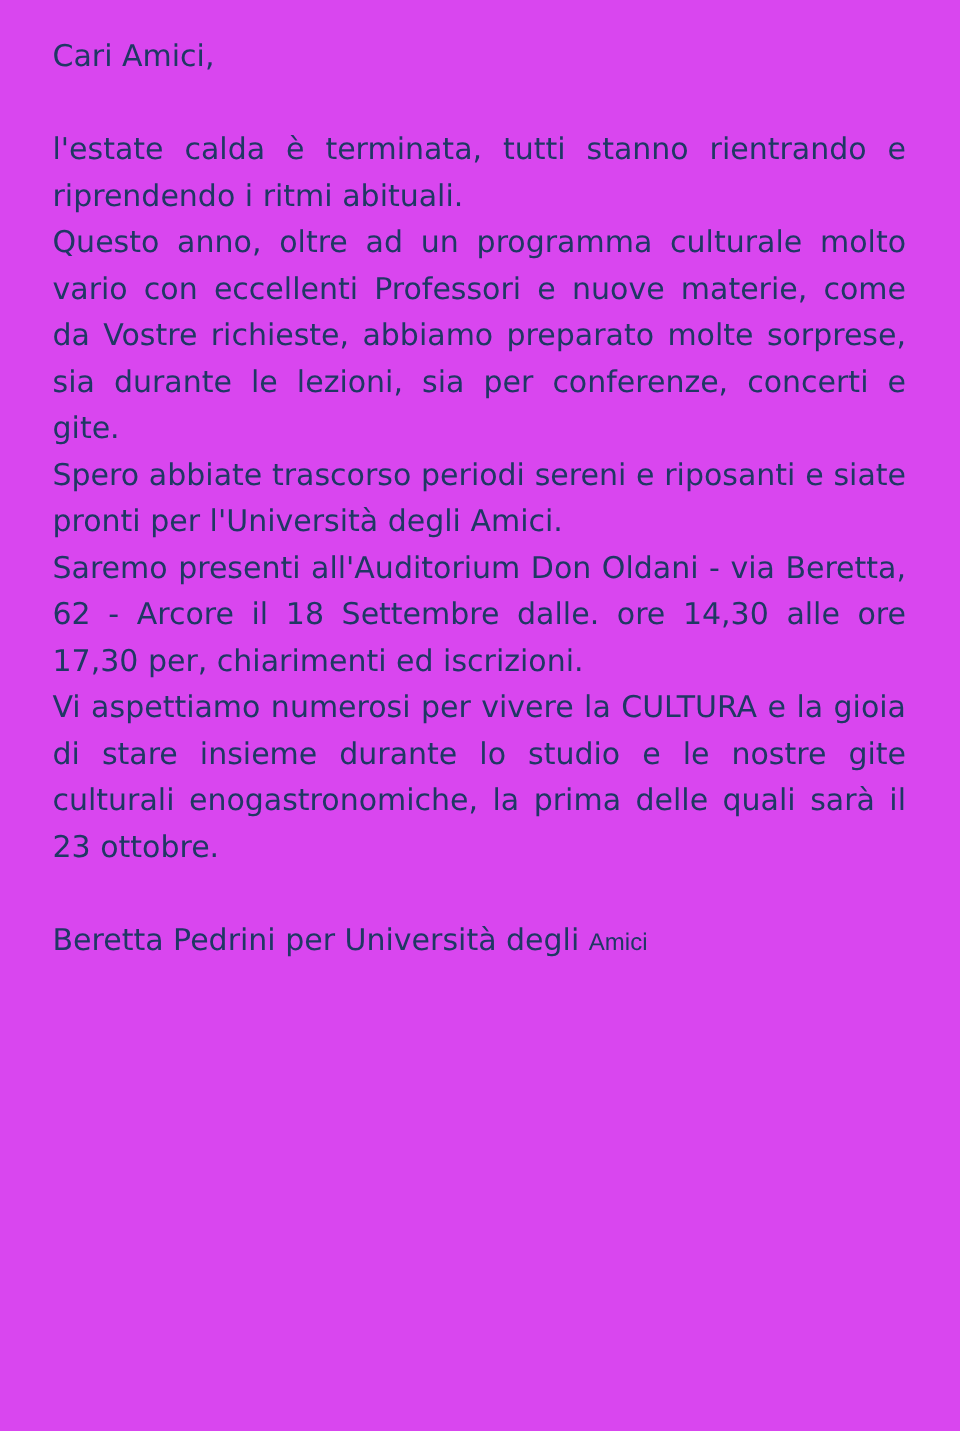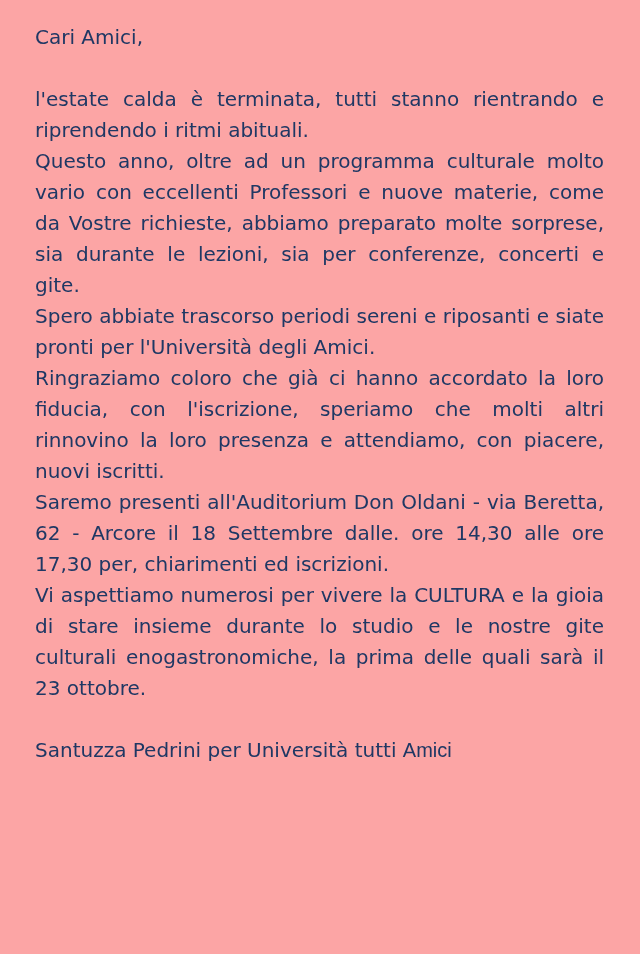--- a/index.html
+++ b/index.html
@@ -28,28 +28,27 @@
     margin: 0;
     text-align: justify;
     text-justify: inter-word;
   }
   .signature {
     margin: 31px 0 0 0;
     text-align: left;
   }
   .sig-name {
     font-family: "Liberation Sans", sans-serif;
-    font-size: 20px;
+    font-size: 16px;
   }
 </style>
 </head>
 <body>
 
-<div class="page" style="color: rgb(31, 56, 100); background: #fca5a5;">
+<div class="page" style="color: rgb(31, 56, 100); background: #d946ef;">
   <p class="greeting">Cari Amici,</p>
   <p class="para">l'estate calda è terminata, tutti stanno rientrando e riprendendo i ritmi abituali.</p>
   <p class="para">Questo anno, oltre ad un programma culturale molto vario con eccellenti Professori e nuove materie, come da Vostre richieste, abbiamo preparato molte sorprese, sia durante le lezioni, sia per conferenze, concerti e gite.</p>
   <p class="para">Spero abbiate trascorso periodi sereni e riposanti e siate pronti per l'Università degli Amici.</p>
-  <p class="para">Ringraziamo coloro che già ci hanno accordato la loro fiducia, con l'iscrizione, speriamo che molti altri rinnovino la loro presenza e attendiamo, con piacere, nuovi iscritti.</p>
   <p class="para">Saremo presenti all'Auditorium Don Oldani - via Beretta, 62 - Arcore il 18 Settembre dalle. ore 14,30 alle ore 17,30 per, chiarimenti ed iscrizioni.</p>
   <p class="para">Vi aspettiamo numerosi per vivere la CULTURA e la gioia di stare insieme durante lo studio e le nostre gite culturali enogastronomiche, la prima delle quali sarà il 23 ottobre.</p>
-  <p class="signature"><span>Santuzza Pedrini per Università tutti </span><span class="sig-name">Amici</span></p>
+  <p class="signature"><span>Beretta Pedrini per Università degli </span><span class="sig-name">Amici</span></p>
 </div>
 
 </body></html>

